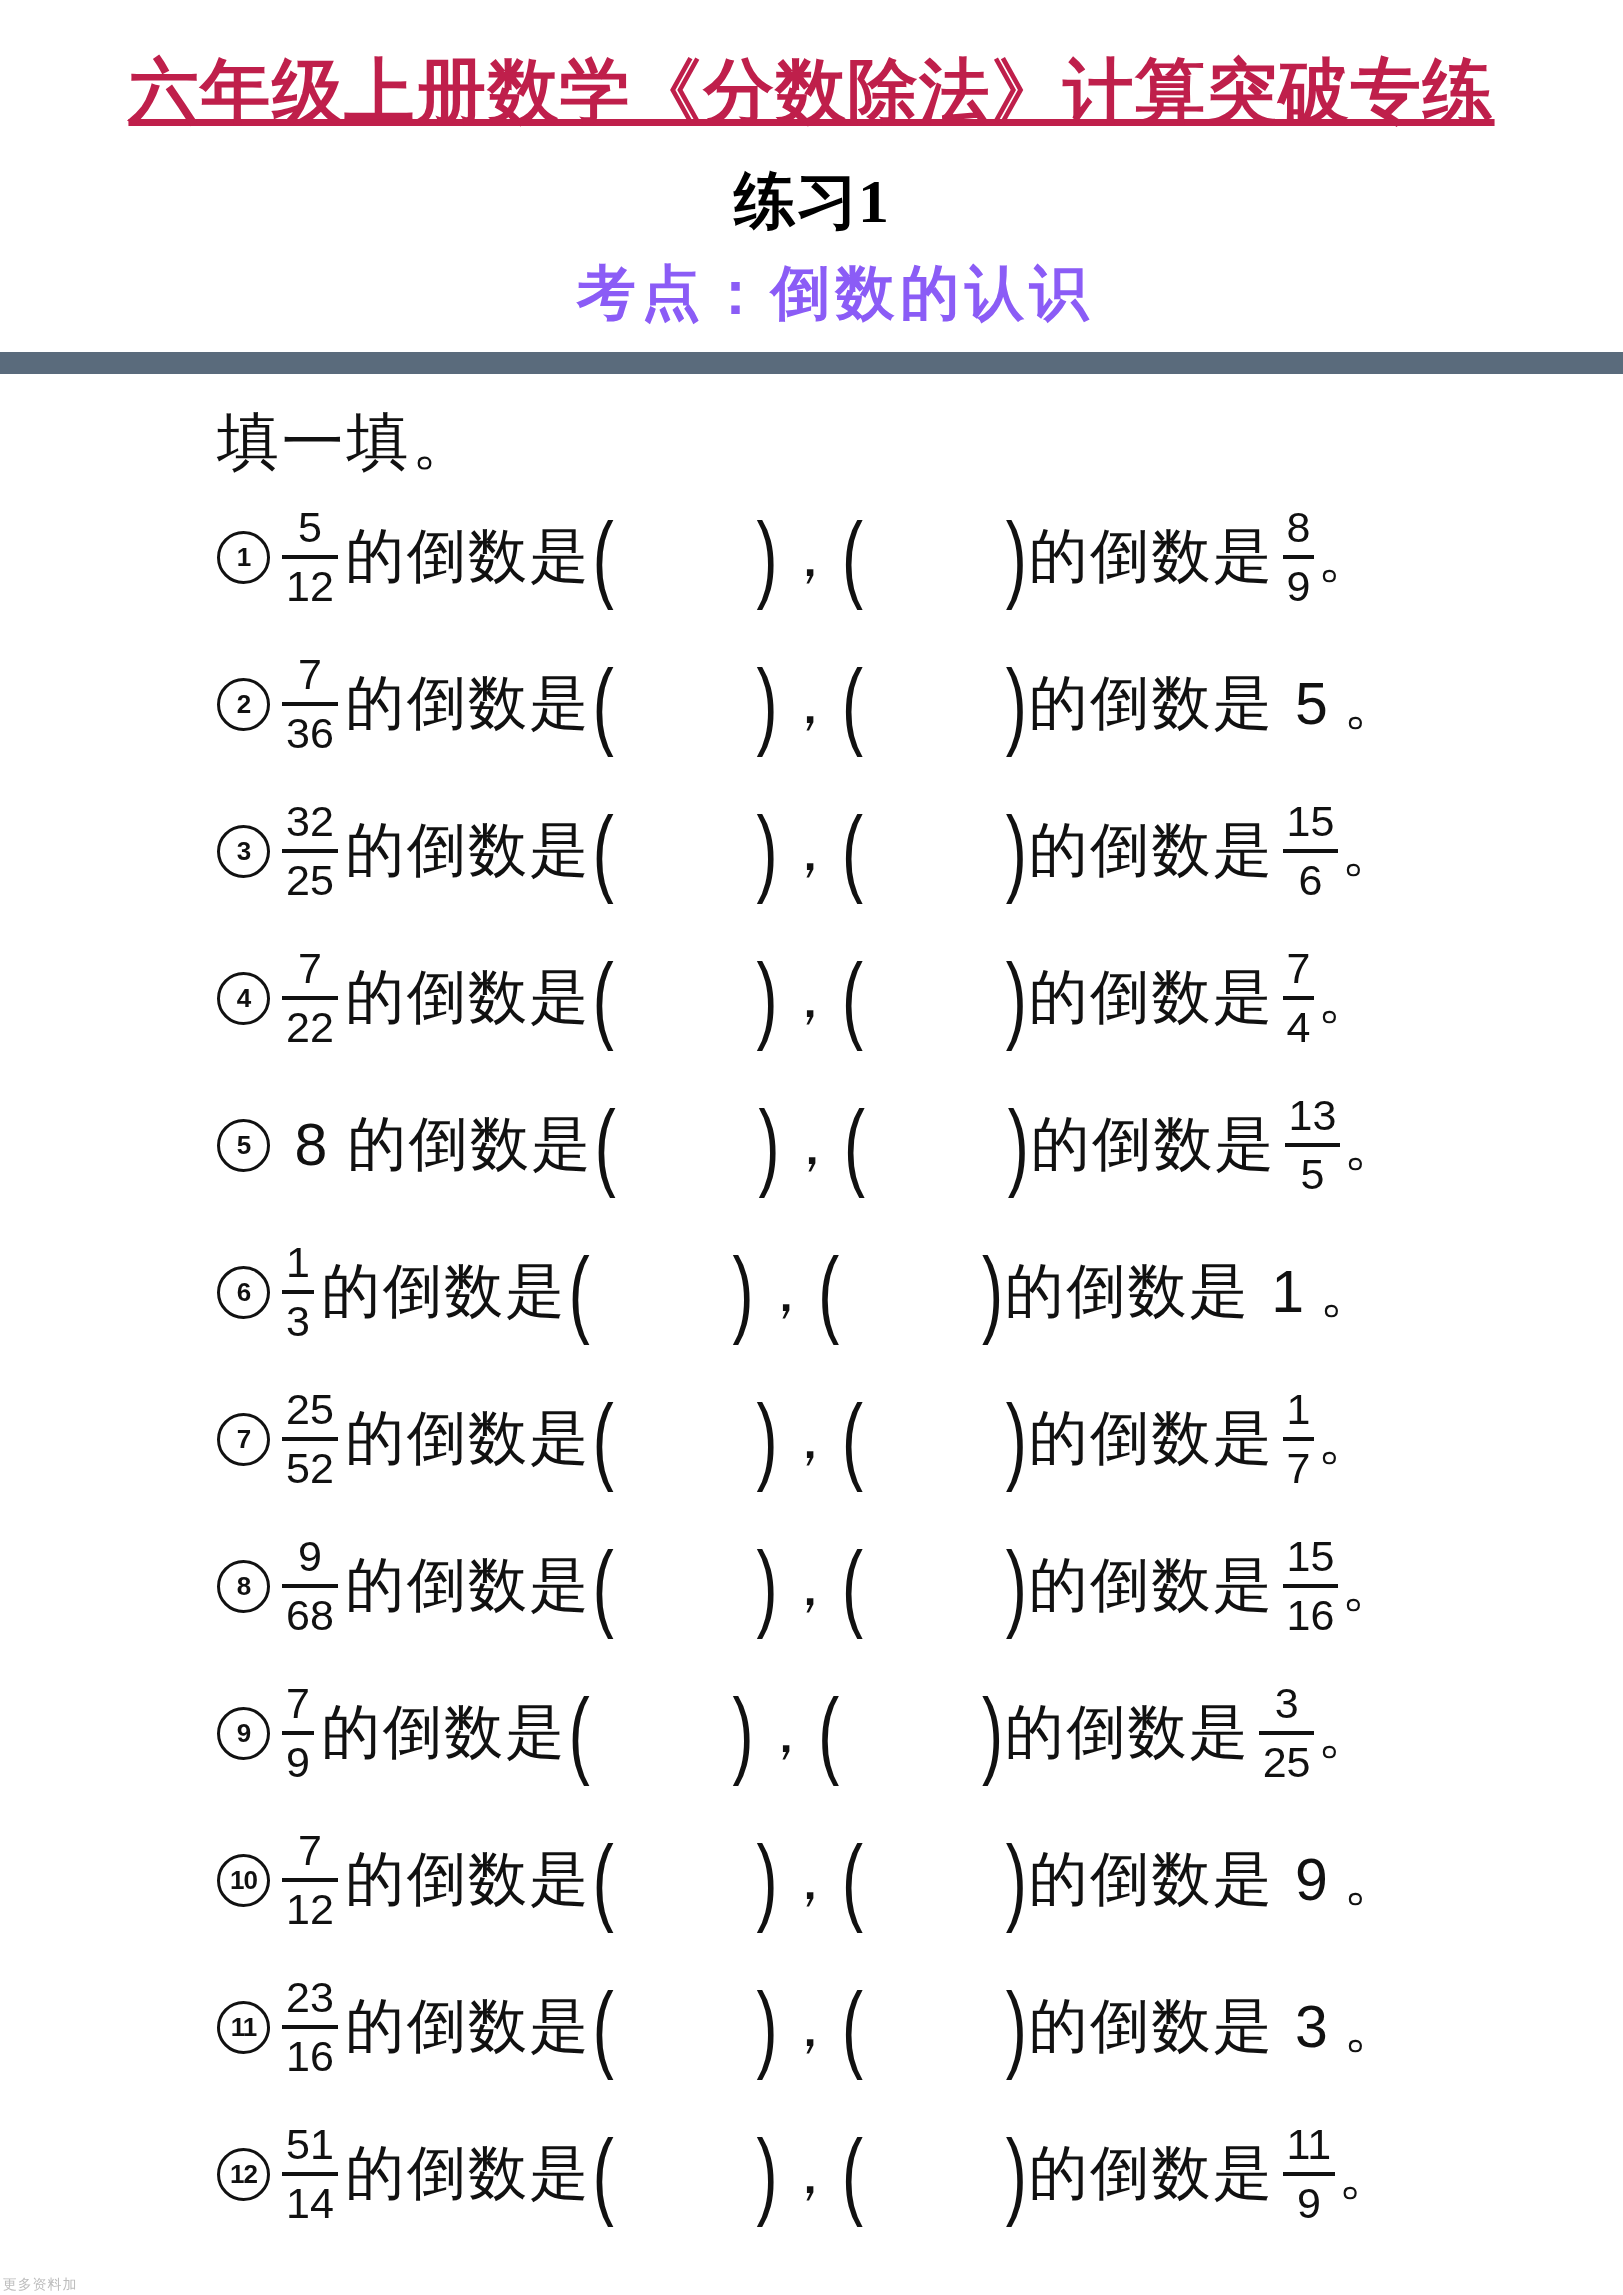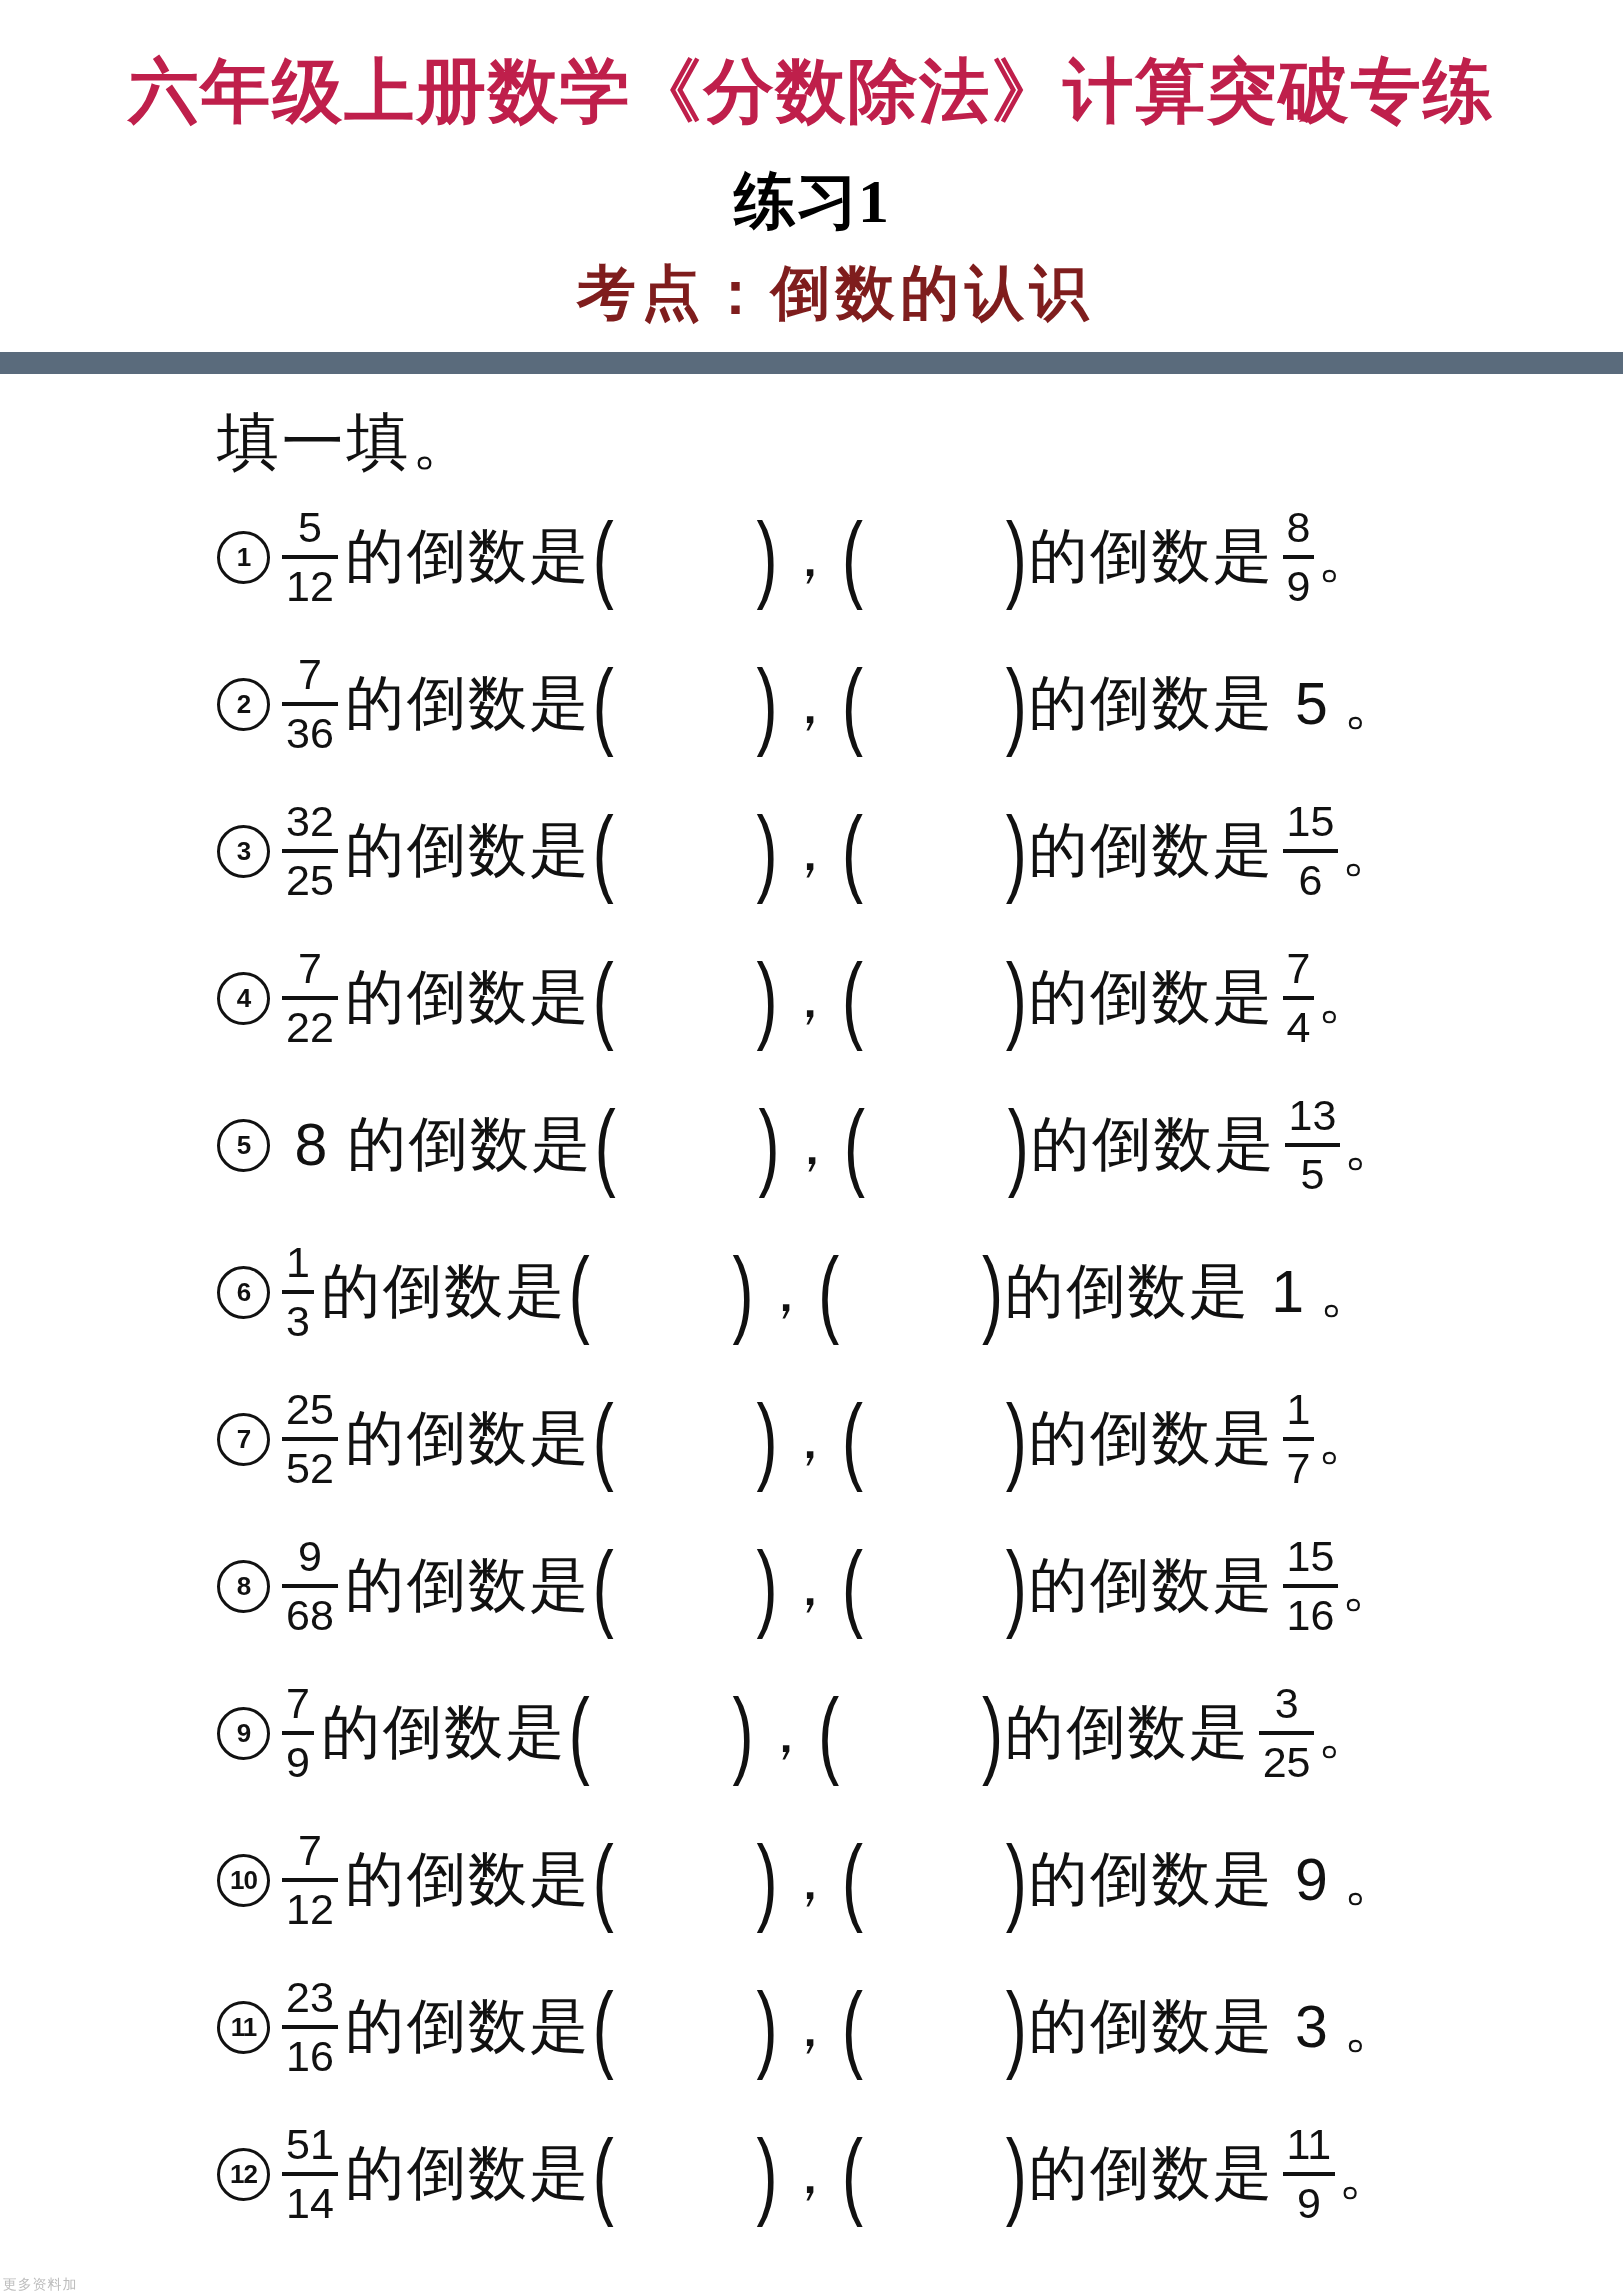--- a/index.html
+++ b/index.html
@@ -4,21 +4,21 @@
 <style>
   html,body{margin:0;padding:0;}
   body{
     width:1623px;height:2295px;position:relative;overflow:hidden;
     background:#ffffff;color:#111111;
     font-family:"Liberation Sans", sans-serif;
   }
   .header{text-align:center;}
   .title{
     padding-top:55px;font-family:"Liberation Serif", serif;font-weight:bold;
-    font-size:70px;letter-spacing:1.9px;line-height:1.05;
+    font-size:70px;letter-spacing:1.9px;line-height:1.05;text-decoration:underline;
   }
   .subtitle{
     margin-top:41px;font-family:"Liberation Serif", serif;font-weight:bold;
     font-size:62px;line-height:1.0;
   }
   .topic{
     margin-top:32px;font-family:"Liberation Serif", serif;font-weight:bold;
     font-size:59px;letter-spacing:5.7px;line-height:1.0;
   }
   .divider{margin-top:29px;height:22px;width:100%;}
@@ -48,21 +48,21 @@
   .intval{font-size:59px;margin:0 12.3px;line-height:1;}
   .period{font-size:59px;margin-left:2.8px;}
   .watermark{position:absolute;left:2.8px;bottom:0.9px;font-size:14px;letter-spacing:0.9px;}
 </style>
 </head>
 <body>
 
 <div class="header">
   <div class="title" style="color: rgb(191, 31, 75);">六年级上册数学《分数除法》计算突破专练</div>
   <div class="subtitle" style="color: #000000;">练习1</div>
-  <div class="topic" style="color: #7f1d1d; padding-left: 48px;">考点：倒数的认识</div>
+  <div class="topic" style="color: #8b5cf6; padding-left: 48px;">考点：倒数的认识</div>
 </div>
 
 <div class="divider" style="background: rgb(90, 107, 124);"></div>
 
 <div class="problems">
   <div class="prompt">填一填。</div>
   <div id="rows">
       <div class="row">
         <span class="badge">1</span>
         <span class="op-left">

